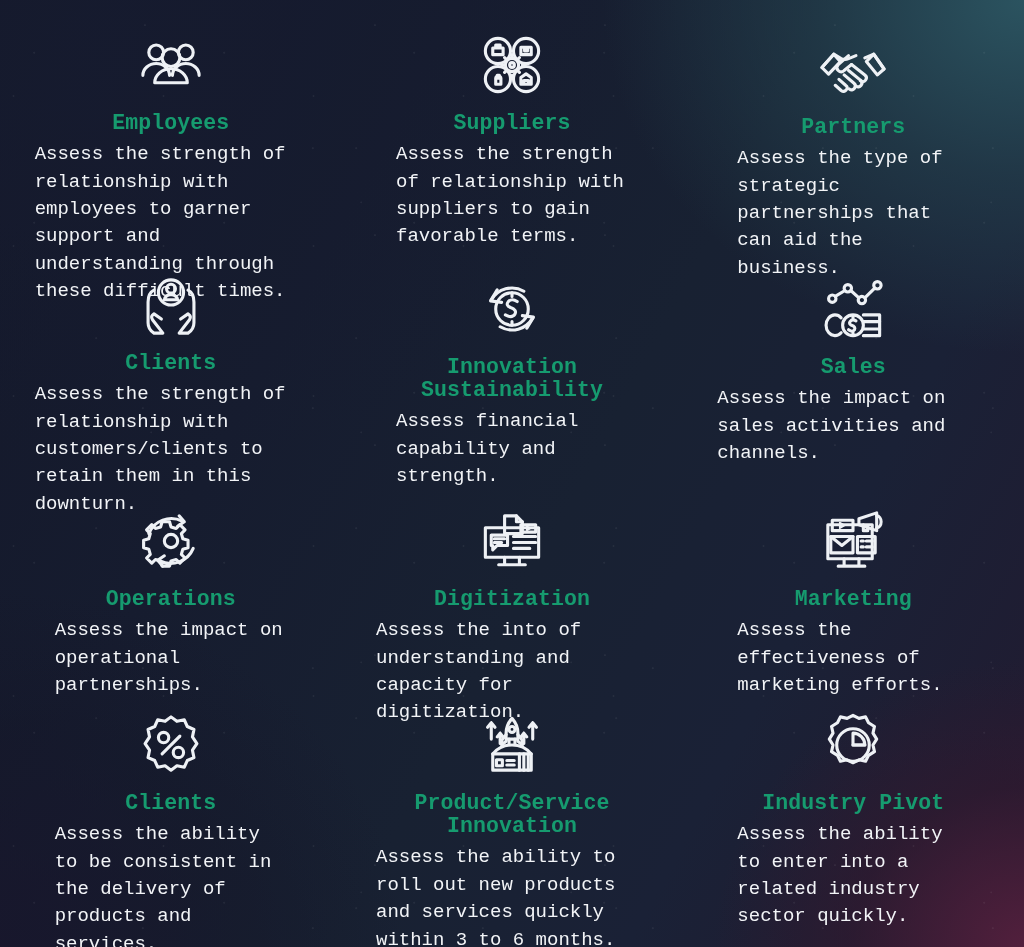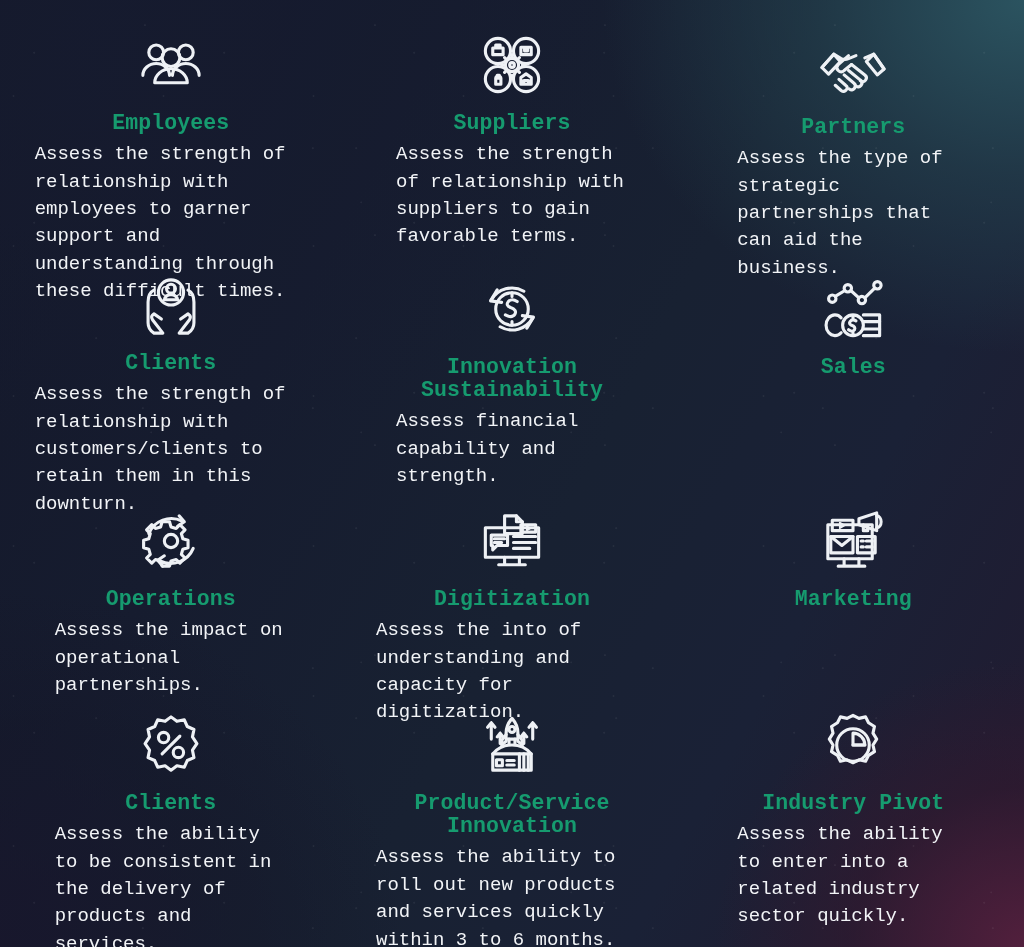--- a/index.html
+++ b/index.html
@@ -200,20 +200,21 @@
         <path d="M26 33 l13 -8 M47 25 l11 10 M66 35 l13 -13"></path>
         <path d="M34 62 a12 14 0 1 0 0 20"></path>
         <circle cx="50" cy="72" r="14"></circle>
         <path d="M54 66 q-5 -3 -8 1 q-2 3 2 5 q6 2 4 6 q-3 4 -8 0"></path>
         <path d="M50 62 v-3 M50 82 v3"></path>
         <path d="M64 58 h22 v28 h-22"></path>
         <path d="M64 67 h22 M64 77 h22"></path>
       </svg>
     </div>
     <h3 class="title">Sales</h3>
+    <p class="desc">Assess the impact on sales activities and channels.</p>
   </div>
 
   <div class="cell r3 narrow">
     <div class="icon-wrap">
       <svg viewBox="0 0 100 100">
         <path d="M50 32 l7 2 l5 -5 l7 7 l-5 5 l2 7 l7 2 v10 l-7 2 l-2 7 l5 5 l-7 7 l-5 -5 l-7 2 l-2 7 h-10 l-2 -7 l-7 -2 l-5 5 l-7 -7 l5 -5 l-2 -7 l-7 -2 v-10 l7 -2 l2 -7 l-5 -5 l7 -7 l5 5 l7 -2 l2 -7 h10 z" transform="translate(0,-1)"></path>
         <circle cx="50" cy="50" r="9"></circle>
         <path d="M20 40 a33 33 0 0 1 45 -17"></path>
         <path d="M61 16 l7 8 l-9 6"></path>
         <path d="M80 60 a33 33 0 0 1 -45 17"></path>
@@ -252,20 +253,21 @@
         <path d="M58 20 l24 -8 v24 l-24 -8 z"></path>
         <path d="M82 16 a6 8 0 0 1 0 16"></path>
         <path d="M64 28 v8 h6 v-6"></path>
         <path d="M20 44 h30 v22 h-30 z"></path>
         <path d="M20 44 l15 12 l15 -12"></path>
         <path d="M56 44 h24 v22 h-24 z"></path>
         <path d="M61 50 h3 M61 58 h3 M68 50 h8 M68 58 h8"></path>
       </svg>
     </div>
     <h3 class="title">Marketing</h3>
+    <p class="desc">Assess the effectiveness of marketing efforts.</p>
   </div>
 
   <div class="cell r4 narrow">
     <div class="icon-wrap">
       <svg viewBox="0 0 100 100">
         <path d="M50 12 l8 6 l10 -2 l4 9 l9 4 l-2 10 l6 9 l-6 9 l2 10 l-9 4 l-4 9 l-10 -2 l-8 6 l-8 -6 l-10 2 l-4 -9 l-9 -4 l2 -10 l-6 -9 l6 -9 l-2 -10 l9 -4 l4 -9 l10 2 z"></path>
         <circle cx="40" cy="40" r="7"></circle>
         <circle cx="60" cy="60" r="7"></circle>
         <path d="M62 38 l-24 24"></path>
       </svg>

